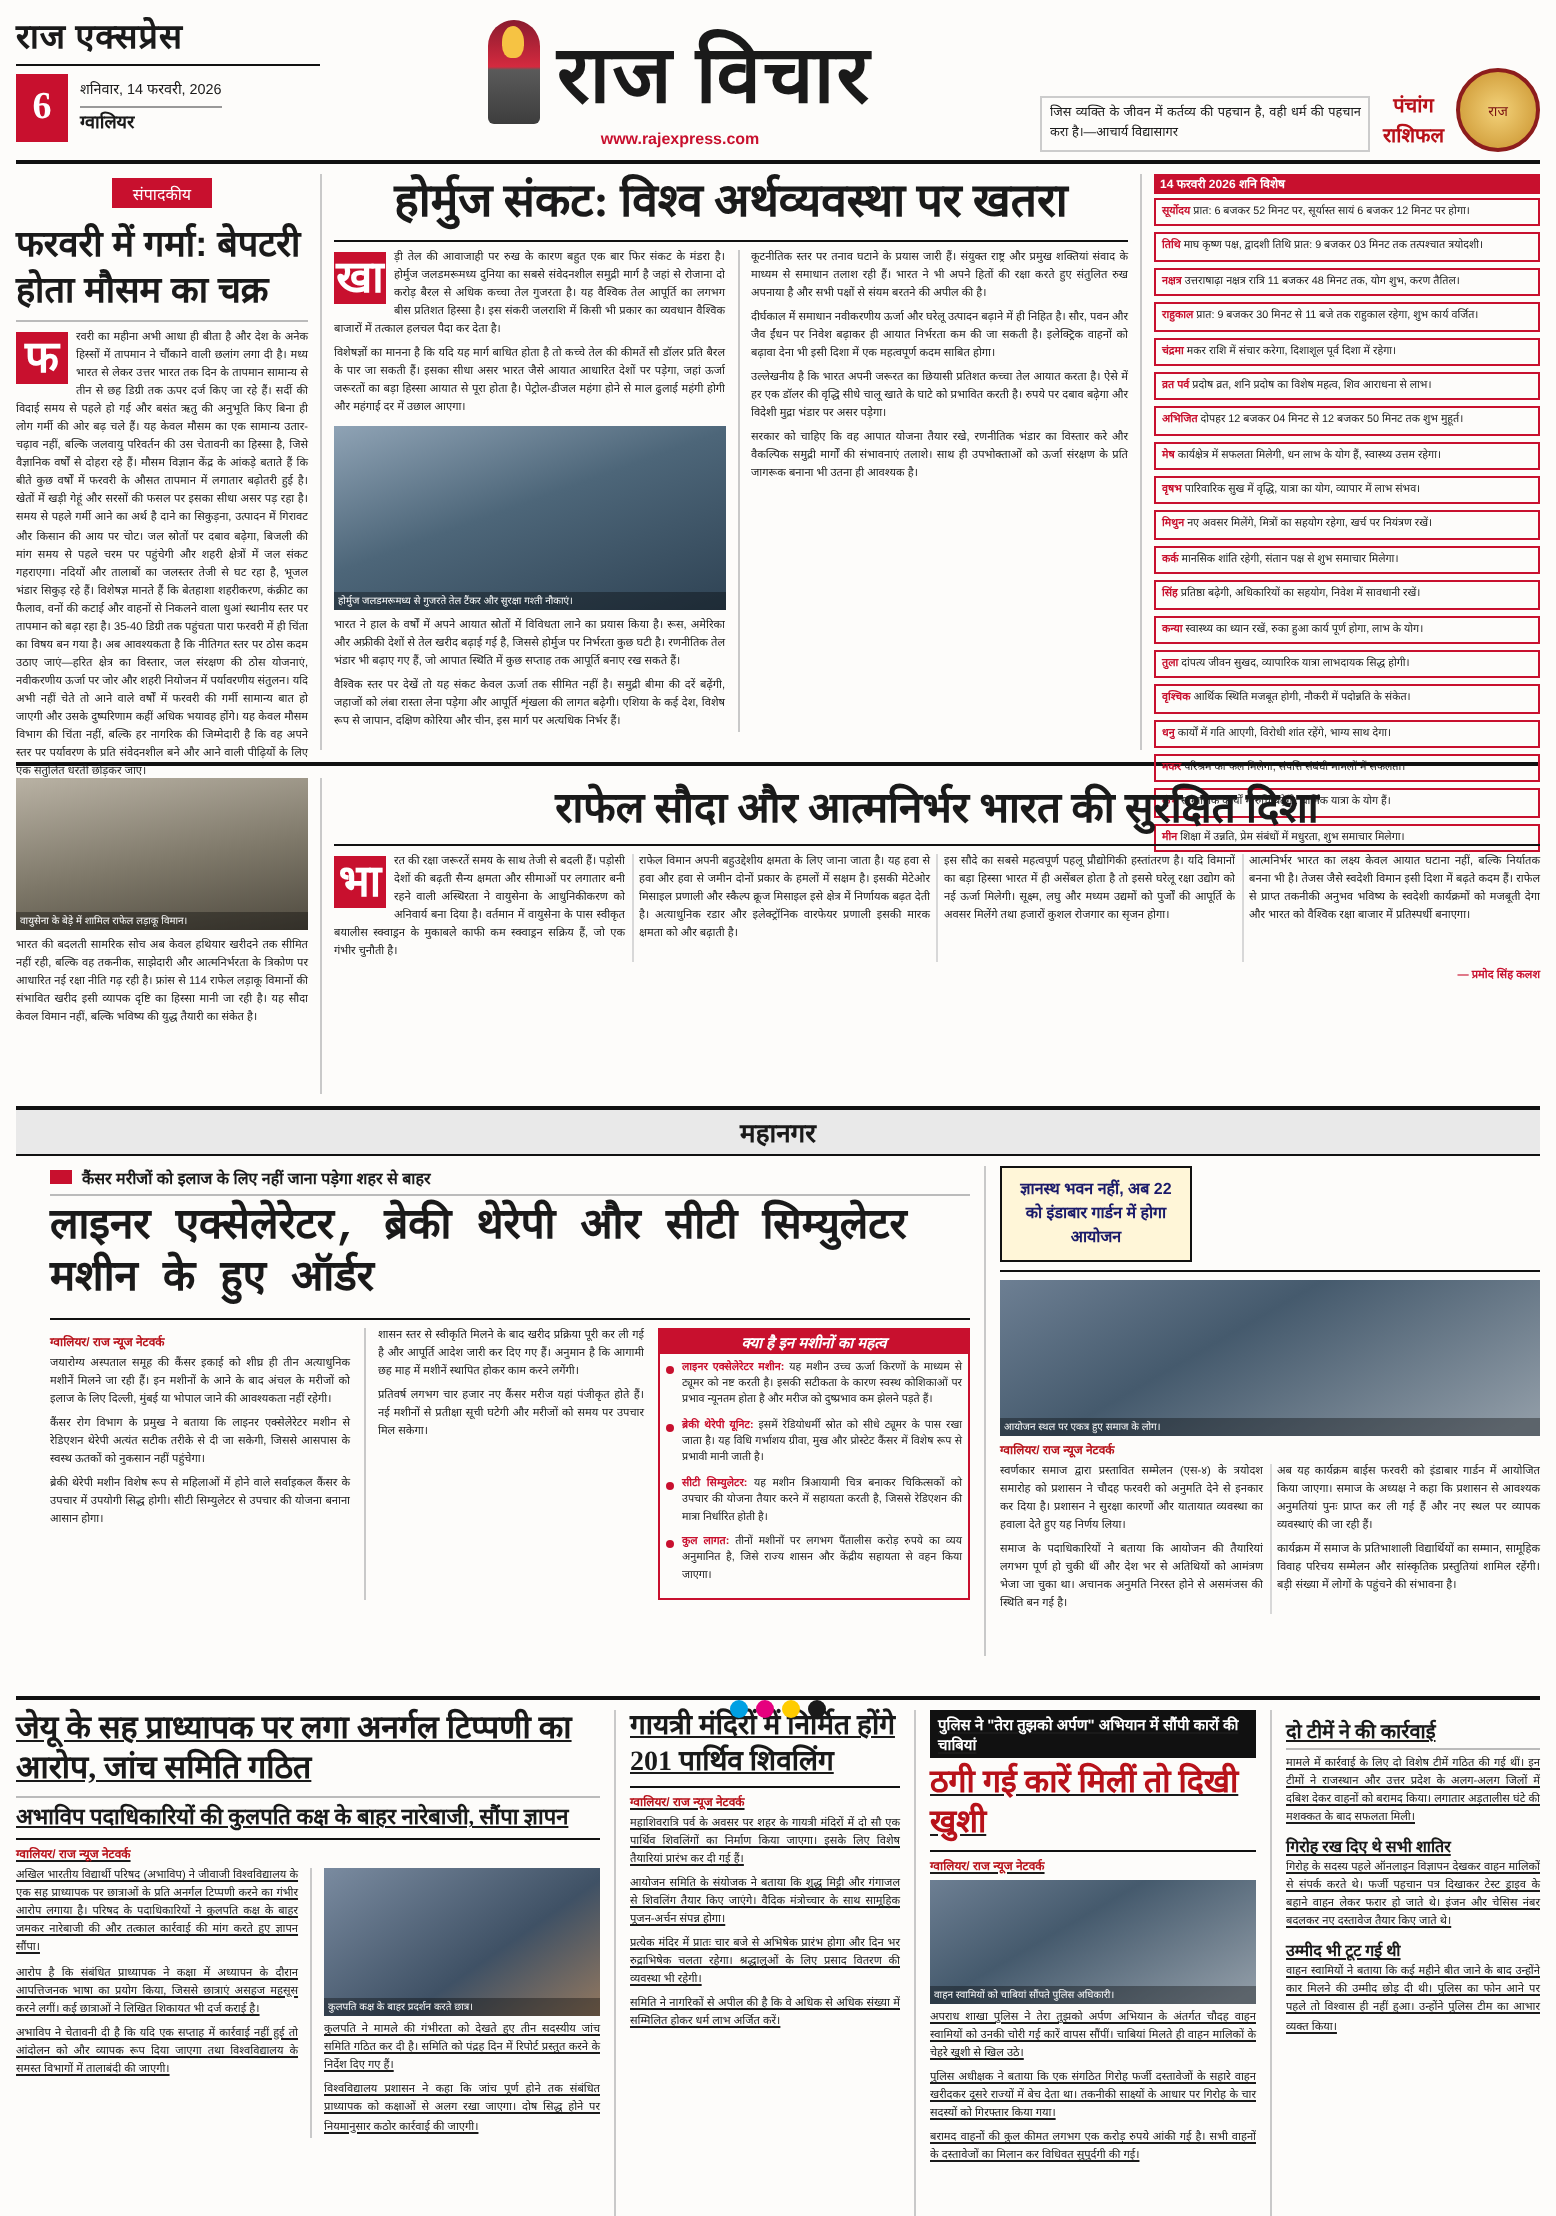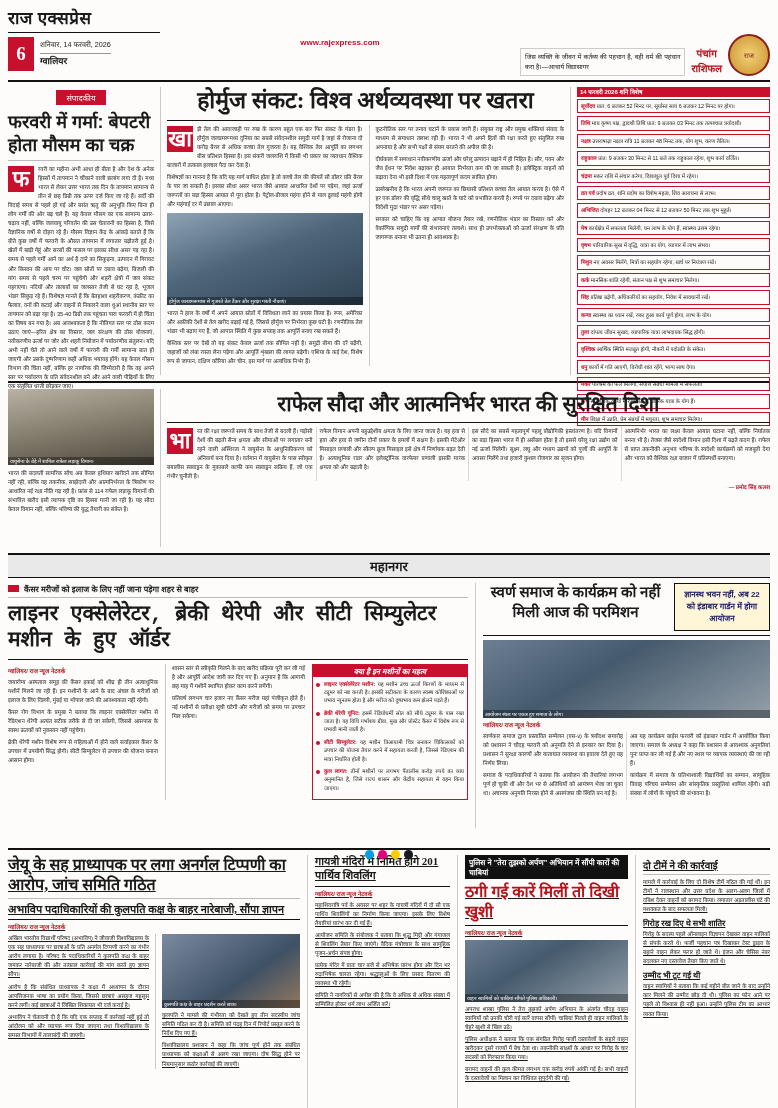--- a/index.html
+++ b/index.html
@@ -64,21 +64,21 @@
   .raf-left { width: 152px; padding-right: 6px; }
   .raf-right { flex: 1; padding-left: 6px; }
   .raf-head { font-family: "Liberation Serif", serif; font-size: 21px; font-weight: bold; text-align: center; margin-bottom: 5px; }
   .four-col { column-count: 4; column-gap: 7px; column-rule: 1px solid #d8d8d8; }
   .sign { text-align: right; font-size: 5.6px; font-weight: bold; color: #c8102e; margin-top: 2px; }
 
   
   .section-bar { background: #e9e9e9; border-top: 2px solid #111; border-bottom: 1px solid #111; text-align: center; font-family: "Liberation Serif", serif; font-size: 13px; font-weight: bold; padding: 2px 0; margin-top: 6px; }
 
   .mid { display: flex; margin-top: 5px; height: 245px; }
-  .mid-left { width: 468px; padding-right: 7px; border-right: 1px solid #c9c9c9; }
+  .mid-left { width: 468px; padding-right: 7px; border-right: 1px solid #c9c9c9; margin-left: 17px; }
   .mid-right { width: 294px; padding-left: 7px; }
   .strap { font-size: 8px; font-weight: bold; padding-left: 16px; position: relative; margin-bottom: 3px; }
   .strap:before { content: ""; position: absolute; left: 0; top: 2px; width: 11px; height: 7px; background: #c8102e; }
   .big-head { font-family: Liberation Mono, monospace; font-size: 21px; font-weight: bold; line-height: 1.25; }
   .infobox { border: 1px solid #c8102e; padding: 3px; }
   .infobox-t { background: #c8102e; color: #fff; text-align: center; font-size: 7.5px; font-weight: bold; padding: 1px 0; margin: -3px -3px 3px; font-style: italic; }
   .bullet { font-size: 5.4px; line-height: 1.55; text-align: justify; margin-bottom: 4px; padding-left: 8px; position: relative; }
   .bullet:before { content: ""; position: absolute; left: 0; top: 3px; width: 4px; height: 4px; background: #c8102e; border-radius: 50%; }
   .bullet b { color: #c8102e; }
   .mr-head { font-family: "Liberation Serif", serif; font-size: 15px; font-weight: bold; text-align: center; line-height: 1.3; }
@@ -108,20 +108,24 @@
       <div class="mast-brand">राज एक्सप्रेस</div>
       <div class="mast-ed">
         <div class="ed-box">6</div>
         <div class="ed-meta">
           <div>शनिवार, 14 फरवरी, 2026</div>
           <div class="city">ग्वालियर</div>
         </div>
       </div>
     </div>
     <div class="mast-center">
+      <div class="logo-row">
+        <div class="torch"></div>
+        <div class="mast-title">राज विचार</div>
+      </div>
       <div class="mast-url">www.rajexpress.com</div>
     </div>
     <div class="mast-right">
       <div class="mast-quote">जिस व्यक्ति के जीवन में कर्तव्य की पहचान है, वही धर्म की पहचान करा है।—आचार्य विद्यासागर</div>
       <div class="panchang">
         <div>पंचांग</div>
         <div>राशिफल</div>
       </div>
       <div class="emblem">राज</div>
     </div>
@@ -240,23 +244,20 @@
             <div class="bullet"><b>ब्रेकी थेरेपी यूनिट:</b> <span>इसमें रेडियोधर्मी स्रोत को सीधे ट्यूमर के पास रखा जाता है। यह विधि गर्भाशय ग्रीवा, मुख और प्रोस्टेट कैंसर में विशेष रूप से प्रभावी मानी जाती है।</span></div>
             <div class="bullet"><b>सीटी सिम्युलेटर:</b> <span>यह मशीन त्रिआयामी चित्र बनाकर चिकित्सकों को उपचार की योजना तैयार करने में सहायता करती है, जिससे रेडिएशन की मात्रा निर्धारित होती है।</span></div>
             <div class="bullet"><b>कुल लागत:</b> <span>तीनों मशीनों पर लगभग पैंतालीस करोड़ रुपये का व्यय अनुमानित है, जिसे राज्य शासन और केंद्रीय सहायता से वहन किया जाएगा।</span></div>
           </div>
         </div>
       </div>
     </div>
 
     <div class="mid-right">
       <div style="display:flex; gap:6px;">
-        <div style="flex:1">
-          <div class="mr-head">स्वर्ण समाज के कार्यक्रम को नहीं मिली आज की परमिशन</div>
-        </div>
         <div style="width:96px">
           <div class="adbox">ज्ञानस्थ भवन नहीं, अब 22 को इंडाबार गार्डन में होगा आयोजन</div>
         </div>
       </div>
       <div class="rule" style="margin:4px 0"></div>
       <div class="photo grp" style="height:78px">
         <div class="cap">आयोजन स्थल पर एकत्र हुए समाज के लोग।</div>
       </div>
       <div class="byline">ग्वालियर/ राज न्यूज नेटवर्क</div>
       <div class="two-col">
@@ -287,21 +288,21 @@
               <div class="cap">कुलपति कक्ष के बाहर प्रदर्शन करते छात्र।</div>
             </div>
             <div class="body-text" style="margin-top:3px">कुलपति ने मामले की गंभीरता को देखते हुए तीन सदस्यीय जांच समिति गठित कर दी है। समिति को पंद्रह दिन में रिपोर्ट प्रस्तुत करने के निर्देश दिए गए हैं।</div>
             <div class="body-text" style="margin-top:3px">विश्वविद्यालय प्रशासन ने कहा कि जांच पूर्ण होने तक संबंधित प्राध्यापक को कक्षाओं से अलग रखा जाएगा। दोष सिद्ध होने पर नियमानुसार कठोर कार्रवाई की जाएगी।</div>
           </div>
         </div>
       </div>
     </div>
 
     <div class="b2">
-      <div class="b-head" style="font-size:11px">गायत्री मंदिरों में निर्मित होंगे 201 पार्थिव शिवलिंग</div>
+      <div class="b-head" style="font-size:14px">गायत्री मंदिरों में निर्मित होंगे 201 पार्थिव शिवलिंग</div>
       <div class="rule" style="margin:3px 0"></div>
       <div class="byline">ग्वालियर/ राज न्यूज नेटवर्क</div>
       <div class="body-text">महाशिवरात्रि पर्व के अवसर पर शहर के गायत्री मंदिरों में दो सौ एक पार्थिव शिवलिंगों का निर्माण किया जाएगा। इसके लिए विशेष तैयारियां प्रारंभ कर दी गई हैं।</div>
       <div class="body-text" style="margin-top:3px">आयोजन समिति के संयोजक ने बताया कि शुद्ध मिट्टी और गंगाजल से शिवलिंग तैयार किए जाएंगे। वैदिक मंत्रोच्चार के साथ सामूहिक पूजन-अर्चन संपन्न होगा।</div>
       <div class="body-text" style="margin-top:3px">प्रत्येक मंदिर में प्रातः चार बजे से अभिषेक प्रारंभ होगा और दिन भर रुद्राभिषेक चलता रहेगा। श्रद्धालुओं के लिए प्रसाद वितरण की व्यवस्था भी रहेगी।</div>
       <div class="body-text" style="margin-top:3px">समिति ने नागरिकों से अपील की है कि वे अधिक से अधिक संख्या में सम्मिलित होकर धर्म लाभ अर्जित करें।</div>
     </div>
 
     <div class="b3">
       <div class="black-bar">पुलिस ने "तेरा तुझको अर्पण" अभियान में सौंपी कारों की चाबियां</div>

